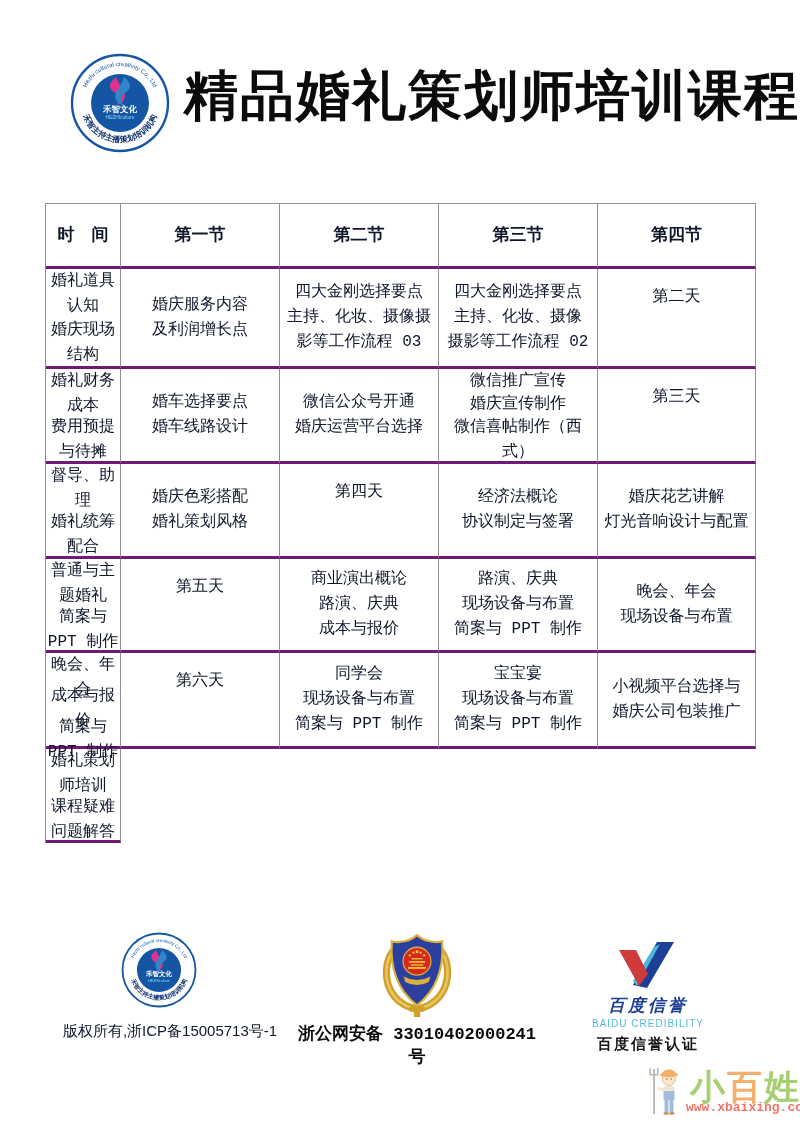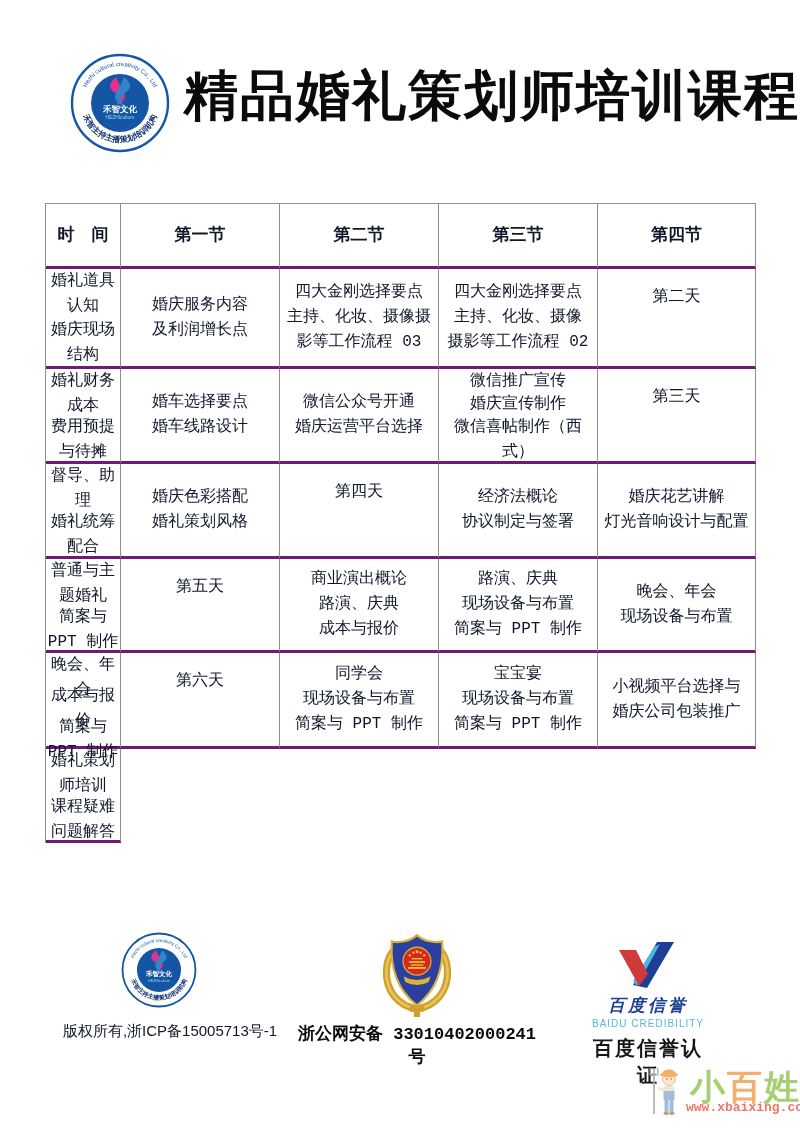--- a/index.html
+++ b/index.html
@@ -31,21 +31,21 @@
       font-family:"Liberation Sans",sans-serif;font-size:15px;color:#0f172a;}
   .badge{position:absolute;left:372px;top:926px;width:90px;height:92px;}
   .police-text{position:absolute;left:297px;top:1022px;width:240px;text-align:center;
       font-family:Liberation Mono, monospace;font-size:17px;font-weight:bold;color:#0a0a0a;}
   .baidu{position:absolute;left:588px;top:940px;width:120px;text-align:center;}
   .baidu svg{display:block;margin:0 auto;}
   .baidu-title{font-family:"Liberation Sans",sans-serif;font-size:17px;font-weight:bold;
       color:#1d3f96;letter-spacing:3px;margin-top:4px;font-style:italic;}
   .baidu-sub{font-family:"Liberation Sans",sans-serif;font-size:10px;color:#53b8d8;
       letter-spacing:1px;margin-top:1px;}
-  .baidu-cert{font-family:"Liberation Sans",sans-serif;font-size:20px;font-weight:bold;
+  .baidu-cert{font-family:"Liberation Sans",sans-serif;font-size:15px;font-weight:bold;
       color:#161616;letter-spacing:2px;margin-top:6px;}
 
   
   .watermark{position:absolute;left:648px;top:1064px;width:150px;height:56px;opacity:.92;}
   .wm-farmer{position:absolute;left:0;top:2px;}
   .wm-chars{position:absolute;left:42px;top:0;font-size:35px;font-weight:bold;
       font-family:"Liberation Serif",serif;letter-spacing:2px;white-space:nowrap;text-align:center;}
   .wm-c0,.wm-c2{color:#9fcb66;}
   .wm-c1{color:#f2aa60;}
   .wm-url{position:absolute;left:38px;top:36px;font-family:"Liberation Mono",monospace;

